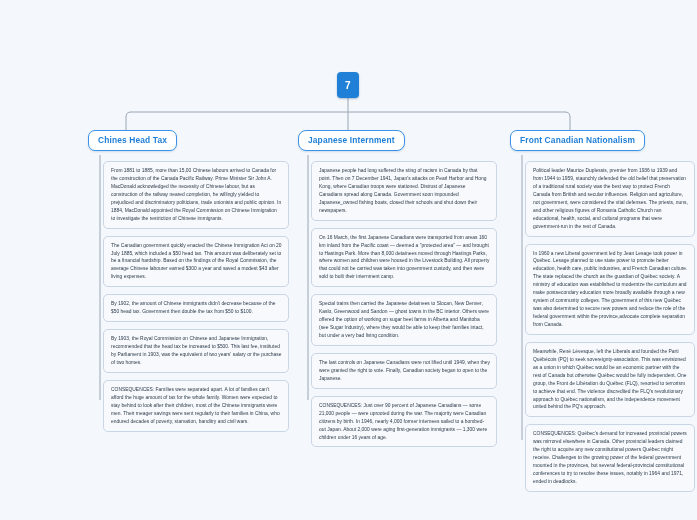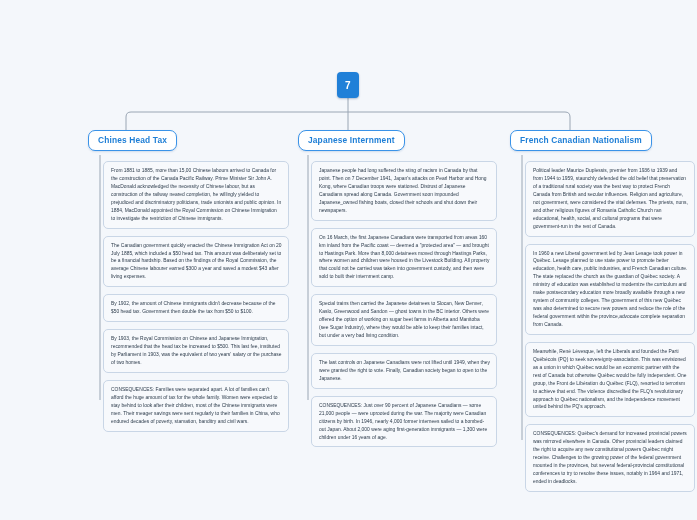--- a/index.html
+++ b/index.html
@@ -114,21 +114,21 @@
 
   <div class="branch-head" style="left:88px; top:130px;">
     <span>Chines Head Tax</span>
   </div>
 
   <div class="branch-head" style="left:298px; top:130px;border-radius:8px;">
     <span>Japanese Internment</span>
   </div>
 
   <div class="branch-head" style="left:510px; top:130px;">
-    <span>French Canadian Nationalism</span>
+    <span>Front Canadian Nationalism</span>
   </div>
 
   <div class="leaf-col" style="left:103px; top:161px; width:186px;">
     <div class="leaf">
       <p>From 1881 to 1885, more than 15,00 Chinese labours arrived to Canada for the construction of the Canada Pacific Railway. Prime Minister Sir John A. MacDonald acknowledged the necessity of Chinese labour, but as construction of the railway neared completion, he willingly yielded to prejudiced and discriminatory politicians, trade unionists and public opinion. In 1884, MacDonald appointed the Royal Commission on Chinese Immigration to investigate the restriction of Chinese immigrants.</p>
     </div>
     <div class="leaf">
       <p>The Canadian government quickly enacted the Chinese Immigration Act on 20 July 1885, which included a $50 head tax. This amount was deliberately set to be a financial hardship. Based on the findings of the Royal Commission, the average Chinese labourer earned $300 a year and saved a modest $43 after living expenses.</p>
     </div>
     <div class="leaf">

